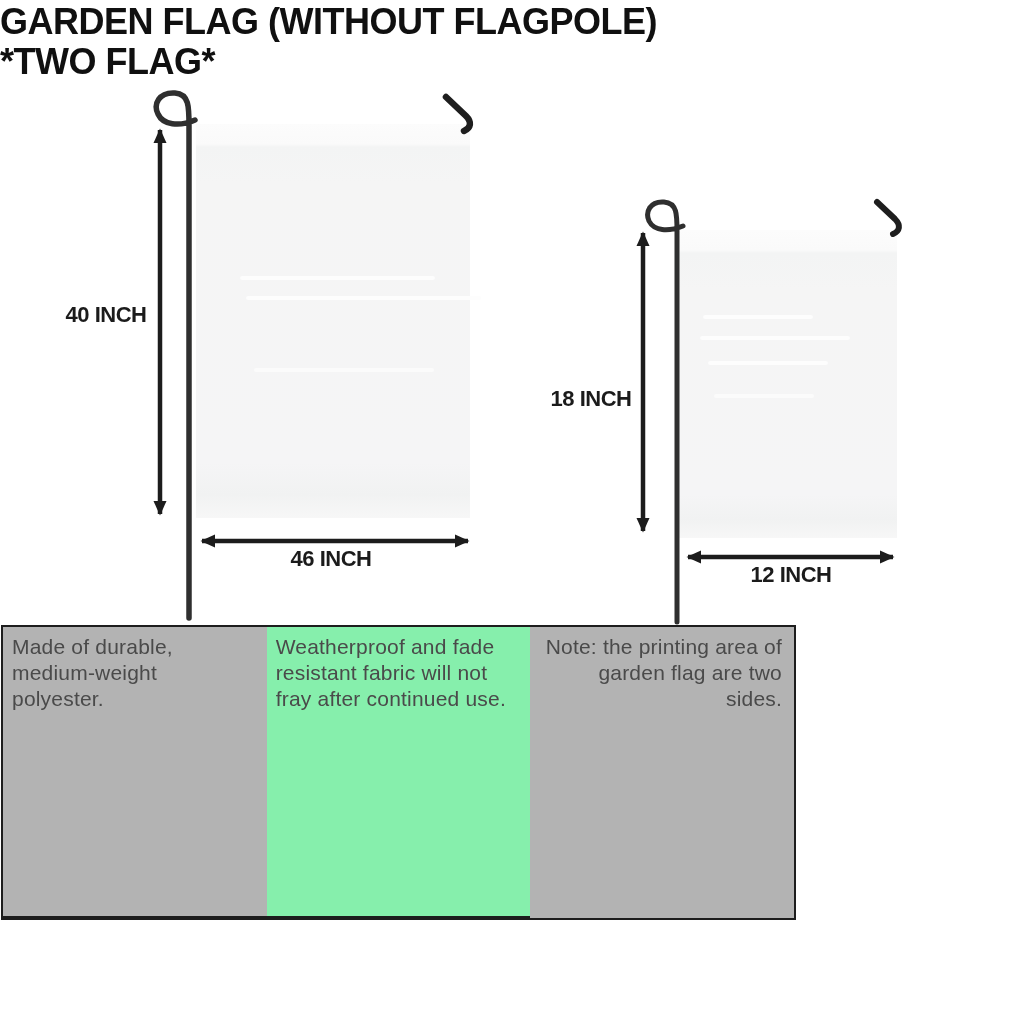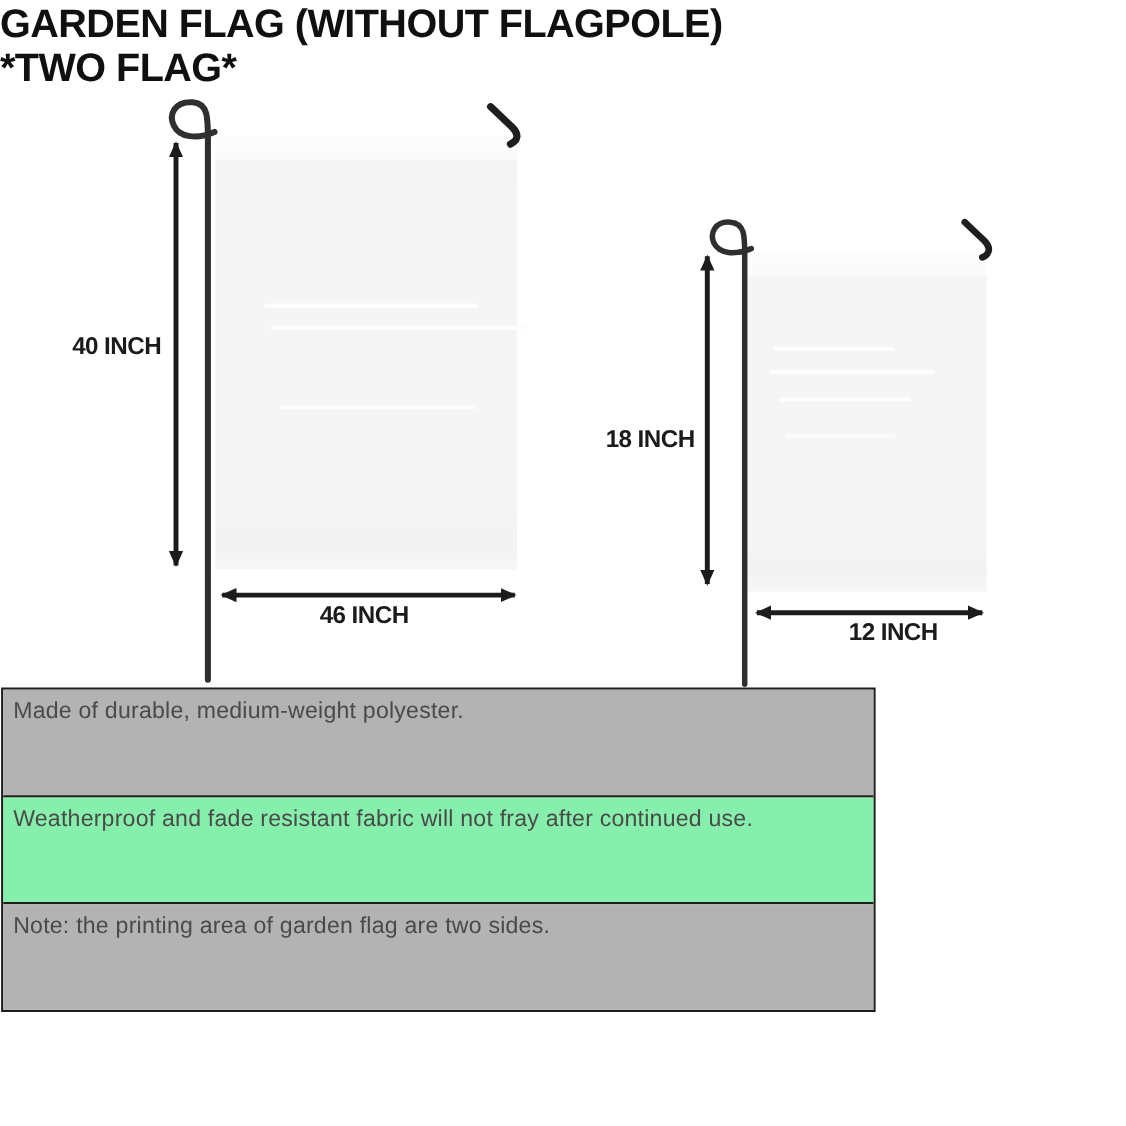--- a/index.html
+++ b/index.html
@@ -63,46 +63,45 @@
     transform: translate(-50%, -50%);
     font-weight: bold;
     font-size: 22px;
     letter-spacing: -0.5px;
     color: #1b1b1b;
     white-space: nowrap;
   }
   #label-40 { left: 106px; top: 315px; }
   #label-28 { left: 331px; top: 559px; }
   #label-18 { left: 591px; top: 375px; margin-top: 24px; }
-  #label-12 { left: 791px; top: 575px; margin-left: 21px; }
+  #label-12 { left: 791px; top: 575px; }
 
   
   #features-table {
     position: absolute;
     left: 1px;
     top: 625px;
     width: 791px;
     height: 291px;
     border: 2px solid #1d1d1d;
     display: flex;
-    flex-direction: column;
     background: #ffffff;
   }
   .feature-row {
     flex: 1;
     box-sizing: border-box;
     border-bottom: 2px solid #1d1d1d;
     padding: 7px 12px 0 9px;
     font-size: 21px;
     line-height: 26px;
     letter-spacing: 0.2px;
     color: #4a4a4a;
     background: #86efac;
   }
-  .feature-row:last-child { border-bottom: none; }
+  .feature-row:last-child { border-bottom: none; text-align: right; }
   .feature-row:nth-child(odd) { background: #b3b3b3; }
 </style>
 </head>
 <body>
 
 <div id="stage">
 
   <div id="title">
     <div>GARDEN FLAG (WITHOUT FLAGPOLE)</div>
     <div>*TWO FLAG*</div>

